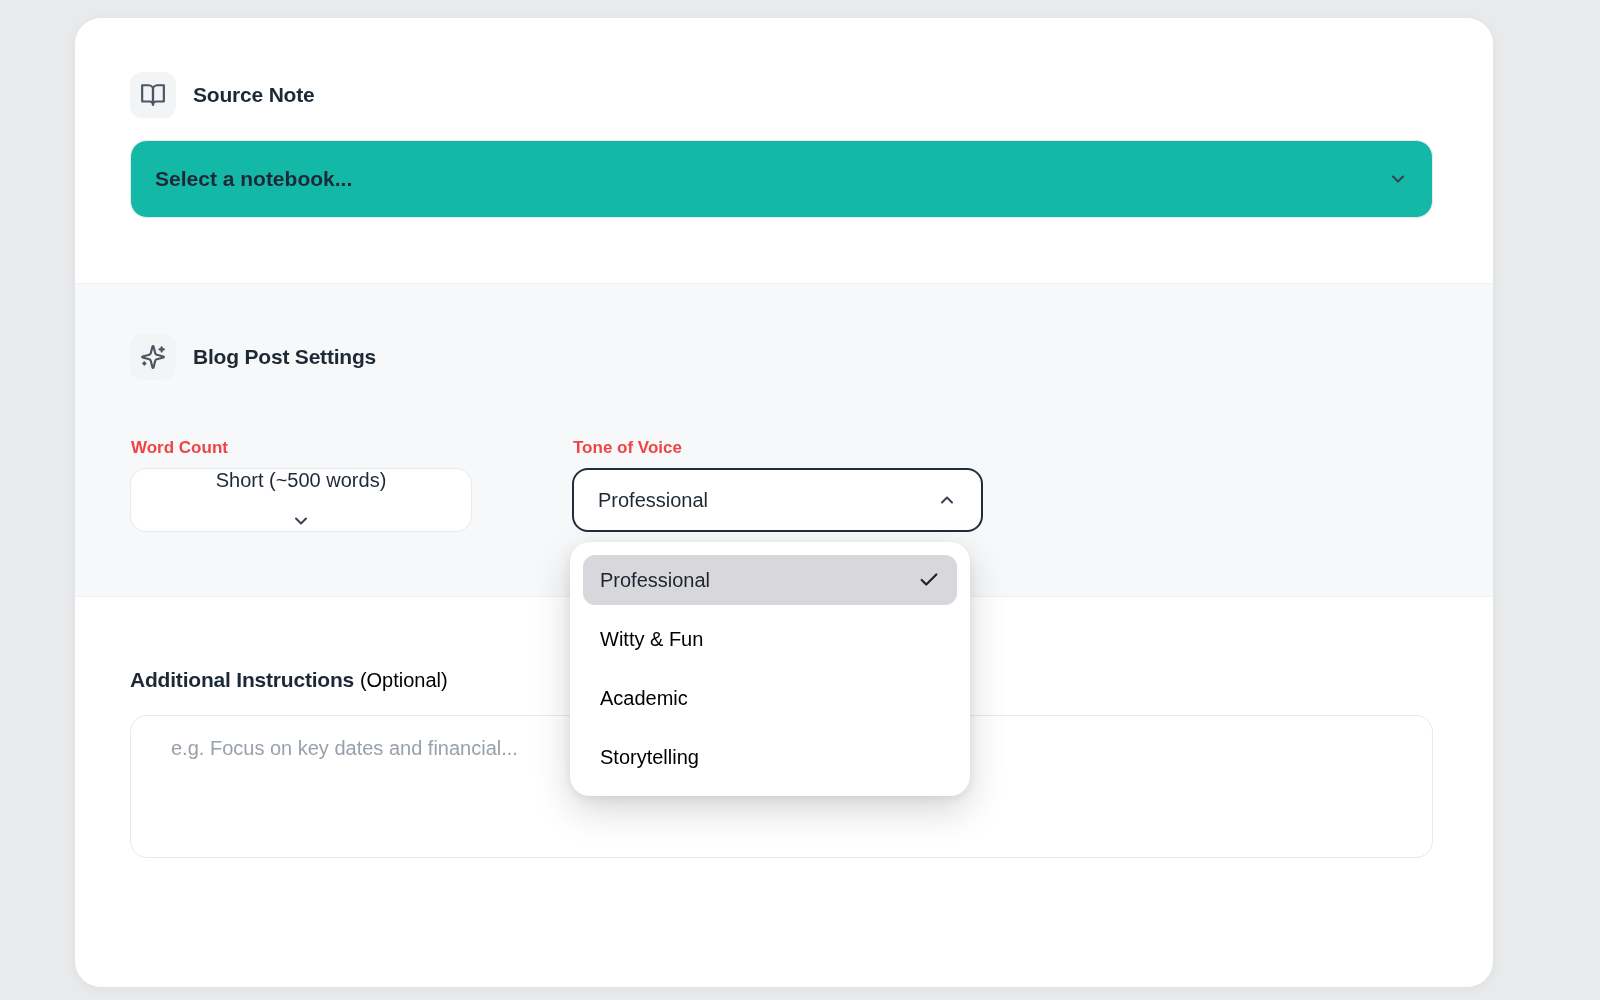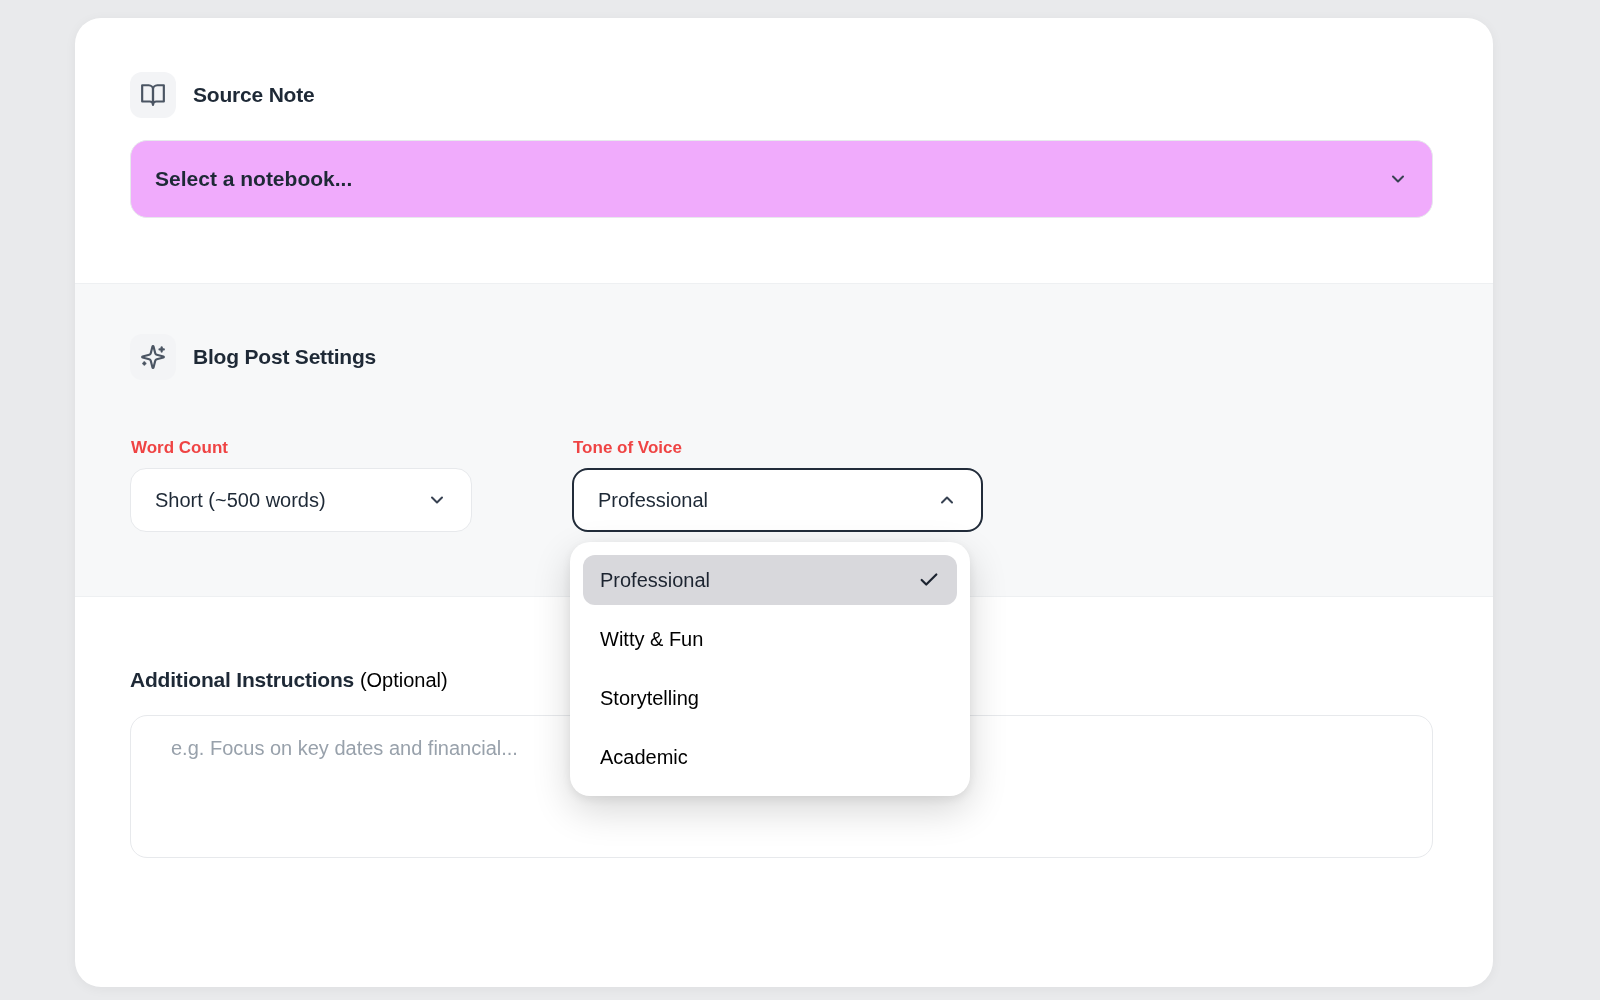--- a/index.html
+++ b/index.html
@@ -57,30 +57,30 @@
     cursor: pointer;
     padding: 0 24px;
   }
   .select .value { font-size: 20px; font-weight: 500; color: #1e2936; }
   .select .chev { color: #374151; display: flex; }
   .select .chev svg { width: 20px; height: 20px; }
 
   .select.notebook {
     left: 55px; top: 122px;
     width: 1303px; height: 78px;
-    background: #f0abfc;
+    background: #14b8a6;
     border-radius: 17px;
   }
   .select.notebook .value { font-size: 21px; font-weight: 600; }
 
   .field-label {
     position: absolute;
     font-size: 17px; font-weight: 600; color: #ef4444;
   }
-  .select.word  { left: 55px;  top: 450px; width: 342px; height: 64px; }
+  .select.word  { left: 55px;  top: 450px; width: 342px; height: 64px; flex-direction: column; }
   .select.tone  {
     left: 497px; top: 450px; width: 411px; height: 64px;
     border: 2.5px solid #222c3a;
   }
 
   
   .menu {
     position: absolute;
     left: 495px; top: 524px;
     width: 400px;
@@ -201,20 +201,20 @@
       <span class="check">
         <svg viewBox="0 0 24 24" fill="none" stroke="currentColor" stroke-width="2.4" stroke-linecap="round" stroke-linejoin="round">
           <polyline points="20 6 9 17 4 12"></polyline>
         </svg>
       </span>
     </div>
     <div class="menu-item">
       <span>Witty &amp; Fun</span>
     </div>
     <div class="menu-item">
+      <span>Academic</span>
+    </div>
+    <div class="menu-item">
       <span>Storytelling</span>
     </div>
-    <div class="menu-item">
-      <span>Academic</span>
-    </div>
   </div>
 
 </div>
 
 </body></html>

